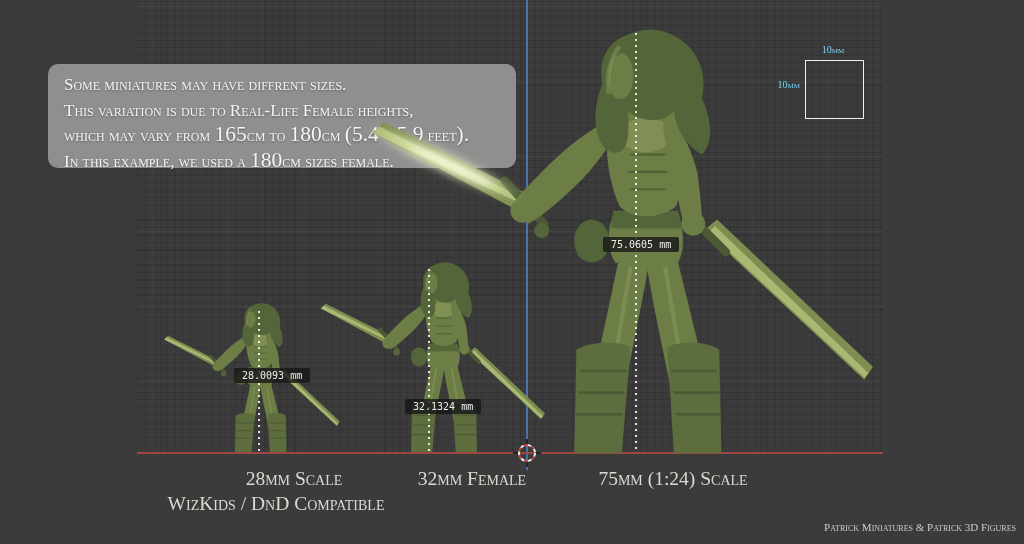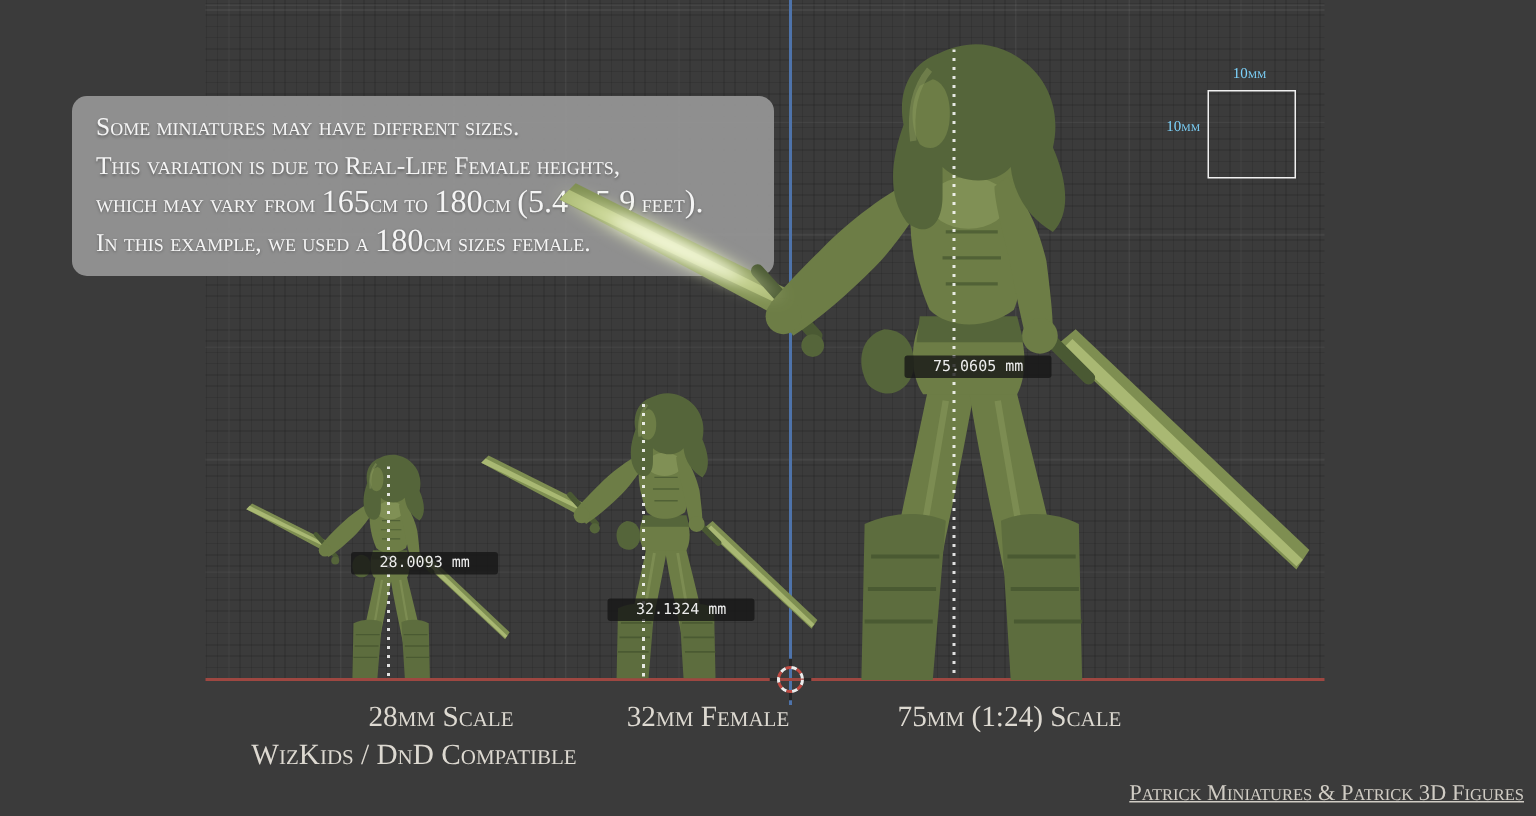--- a/index.html
+++ b/index.html
@@ -27,51 +27,51 @@
   
   .f-base{fill:#6d7d46}.f-dark{fill:#55653a}.f-boot{fill:#5d6d3e}
   .f-blade{fill:#7e8e51}.f-bladehl{fill:#a9b873}
   .f-guard{stroke:#4a5933;stroke-width:4;stroke-linecap:round}
   .f-strap{stroke:#46552f;stroke-width:1.2;fill:none;opacity:.8}
   .f-lace{stroke:#46552f;stroke-width:1;fill:none;opacity:.7}
   .f-hl{stroke:#93a363;stroke-width:2;fill:none;opacity:.4}
   .f-lt{fill:#93a363}
 
   
-  #infobox{position:absolute;left:48px;top:64px;width:468px;height:120px;box-sizing:border-box;
+  #infobox{position:absolute;left:48px;top:64px;width:468px;height:104px;box-sizing:border-box;
     background:rgba(151,151,151,.92);border-radius:10px;padding:8px 16px;z-index:4;
     color:#f5f5f5;text-shadow:0 1px 2px rgba(0,0,0,.35);}
   .iline{font-size:17px;line-height:25.5px;font-variant:small-caps;white-space:nowrap;}
   .iline .num{font-size:21.5px;line-height:0;text-align:right;}
 
   
   .mline{position:absolute;width:2px;z-index:6;
     background:repeating-linear-gradient(180deg, rgba(255,255,255,.85) 0 2px, transparent 2px 6px);}
   #d28{left:258px;top:311px;height:140px;}
   #d32{left:428px;top:269px;height:182px;}
   #d75{left:635px;top:33px;height:418px;}
   .mlabel{position:absolute;background:rgba(22,22,22,.8);color:#ececec;z-index:7;
     font-family:"DejaVu Sans Mono",monospace;font-size:10px;line-height:13px;
-    padding:1px 19px;border-radius:2px;white-space:nowrap;}
+    padding:1px 8px;border-radius:2px;white-space:nowrap;}
   #m28{left:234px;top:368px;} #m32{left:405px;top:356px;margin-top:43px;} #m75{left:603px;top:237px;}
 
   
   #refsq{position:absolute;left:805px;top:60px;width:57px;height:57px;z-index:6;
     border:1.5px solid #f1f1f1;}
   .reflabel{position:absolute;z-index:6;color:#7dd3fc;font-size:10px;font-variant:small-caps;white-space:nowrap;}
   #refsq-top{left:833px;top:44px;transform:translateX(-50%);}
   #refsq-side{left:800px;top:79px;transform:translateX(-100%);}
 
   
   .scale-label{position:absolute;z-index:8;color:#ddd9d1;font-size:19.5px;font-variant:small-caps;
     transform:translateX(-50%);white-space:nowrap;}
   #lbl28{left:294px;top:468px;} #lblsub{left:276px;top:493px;}
   #lbl32{left:472px;top:468px;} #lbl75{left:673px;top:468px;}
   #footer{position:absolute;right:8px;top:521px;z-index:8;color:#d0ccc4;
-    font-size:15px;font-variant:small-caps;white-space:nowrap;text-decoration:underline;}
+    font-size:11px;font-variant:small-caps;white-space:nowrap;}
 
   #cursor3d{position:absolute;left:513px;top:439px;z-index:7;}
   #defs-svg{position:absolute;width:0;height:0;}
 </style>
 </head>
 <body>
 
 <svg id="defs-svg" aria-hidden="true">
   <defs>
     <radialGradient id="glareGrad">

